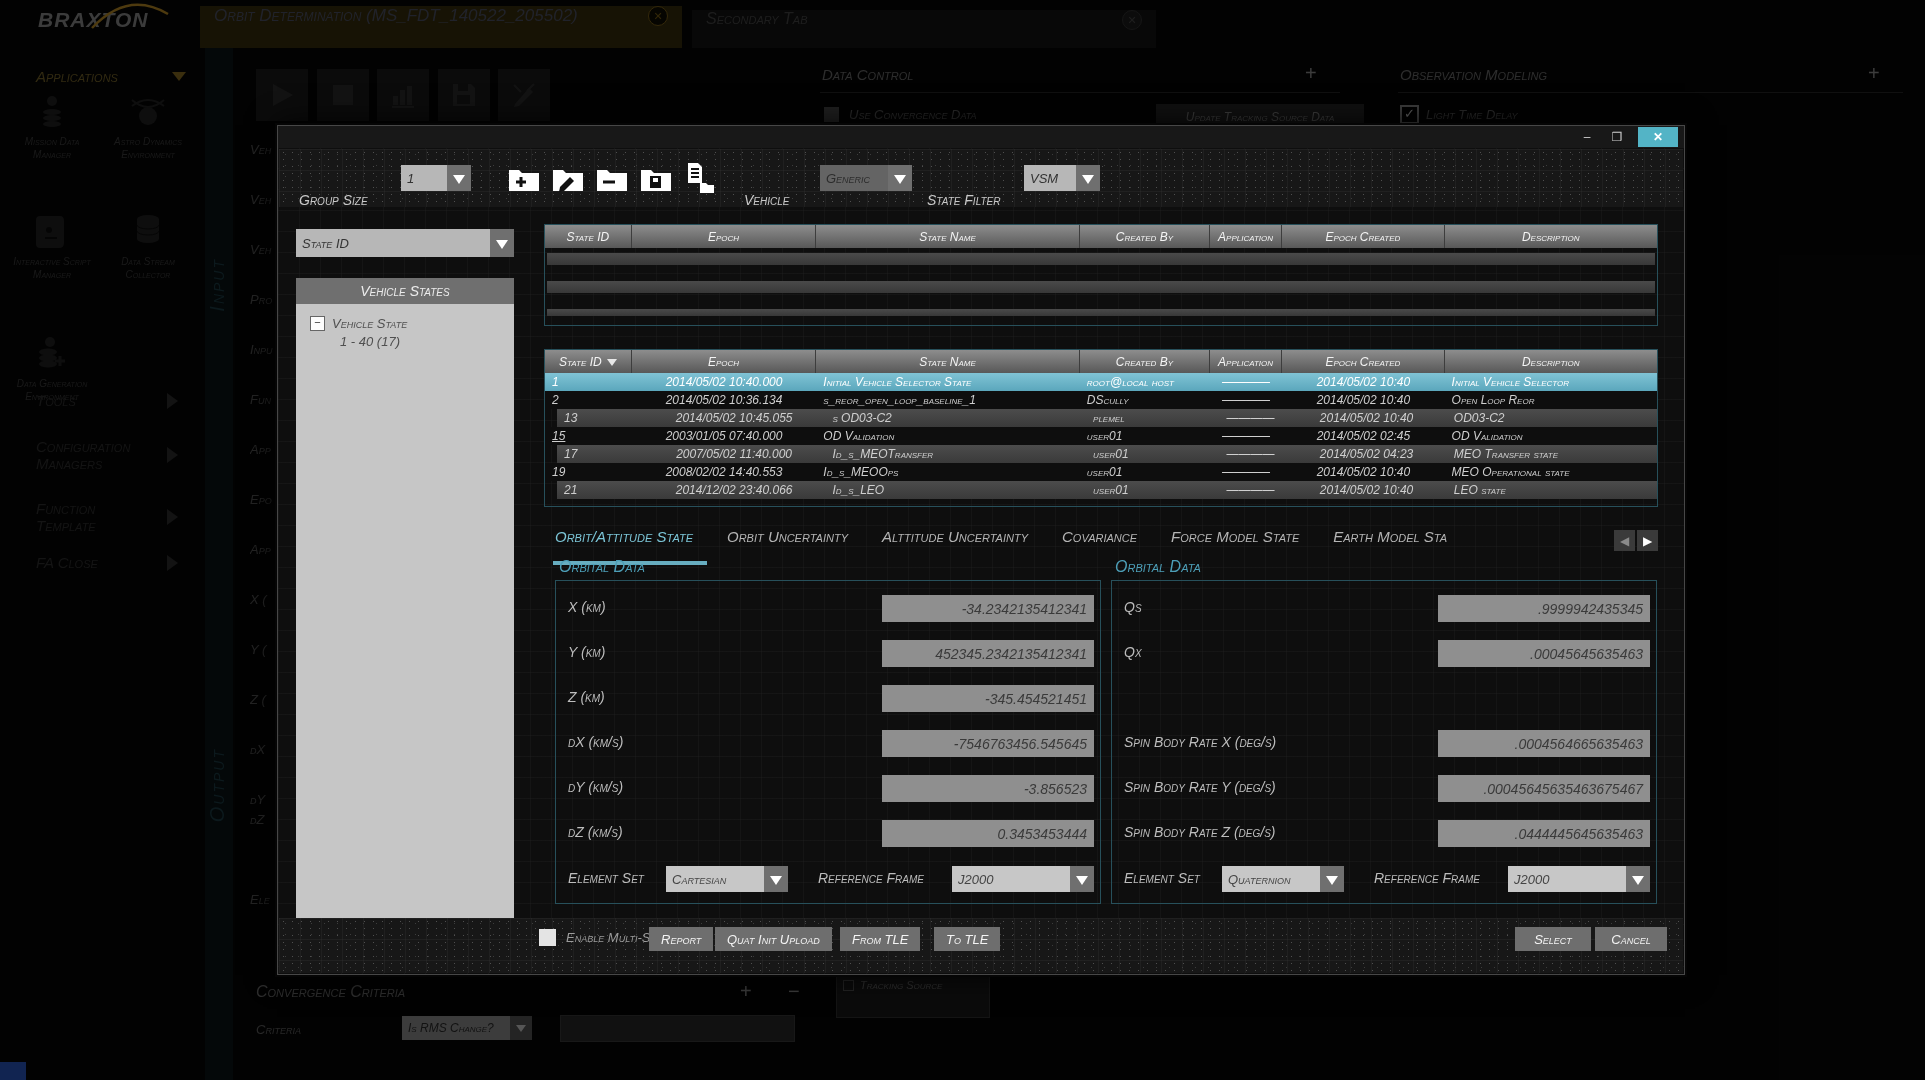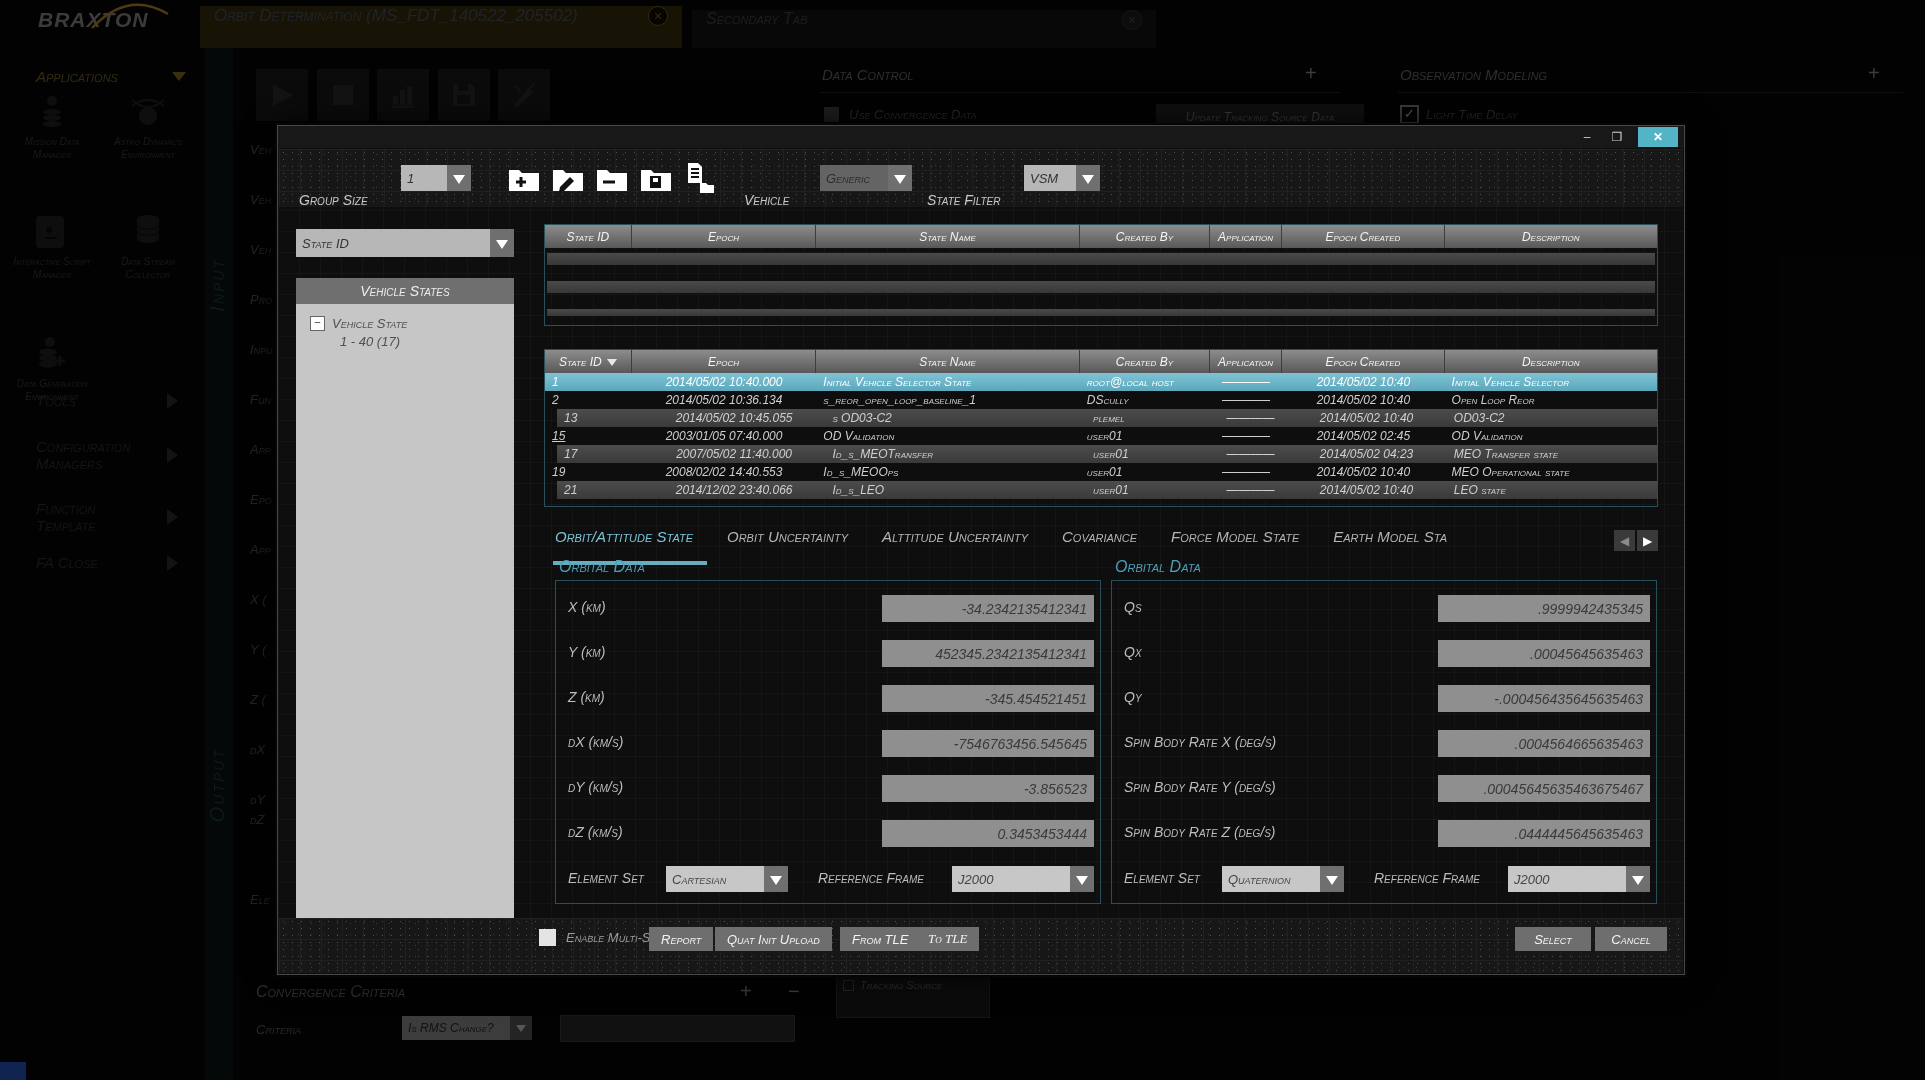--- a/index.html
+++ b/index.html
@@ -560,24 +560,20 @@
         <div class="ptitle">Orbital Data</div>
         <div class="pbox">
           <div class="frow" style="top: 14px;">
             <span class="flabel">Qs</span>
             <div class="fval">.9999942435345</div>
           </div>
           <div class="frow" style="top: 59px;">
             <span class="flabel">Qx</span>
             <div class="fval">.00045645635463</div>
           </div>
-          <div class="frow" style="top: 104px;">
-            <span class="flabel">Qy</span>
-            <div class="fval">-.000456435645635463</div>
-          </div>
           <div class="frow" style="top: 149px;">
             <span class="flabel">Spin Body Rate X (deg/s)</span>
             <div class="fval">.0004564665635463</div>
           </div>
           <div class="frow" style="top: 194px;">
             <span class="flabel">Spin Body Rate Y (deg/s)</span>
             <div class="fval">.00045645635463675467</div>
           </div>
           <div class="frow" style="top: 239px;">
             <span class="flabel">Spin Body Rate Z (deg/s)</span>
@@ -597,18 +593,18 @@
           </div>
         </div>
       </div>
 
     <div id="dlg-footer" class="speck">
       <div id="ms-check"></div>
       <div id="ms-label">Enable Multi-Selection</div>
       <div class="dbtn" style="left:370px;">Report</div>
       <div class="dbtn" style="left:436px;">Quat Init Upload</div>
       <div class="dbtn" style="left:561px;">From TLE</div>
-      <div class="dbtn" style="left:637px;font-family:Liberation Serif, serif;">To TLE</div>
+      <div class="dbtn" style="left:655px;">To TLE</div>
       <div class="dbtn" style="left:1236px;width:52px;">Select</div>
       <div class="dbtn" style="left:1316px;width:48px;">Cancel</div>
     </div>
   </div>
 </div>
 
 </body></html>

